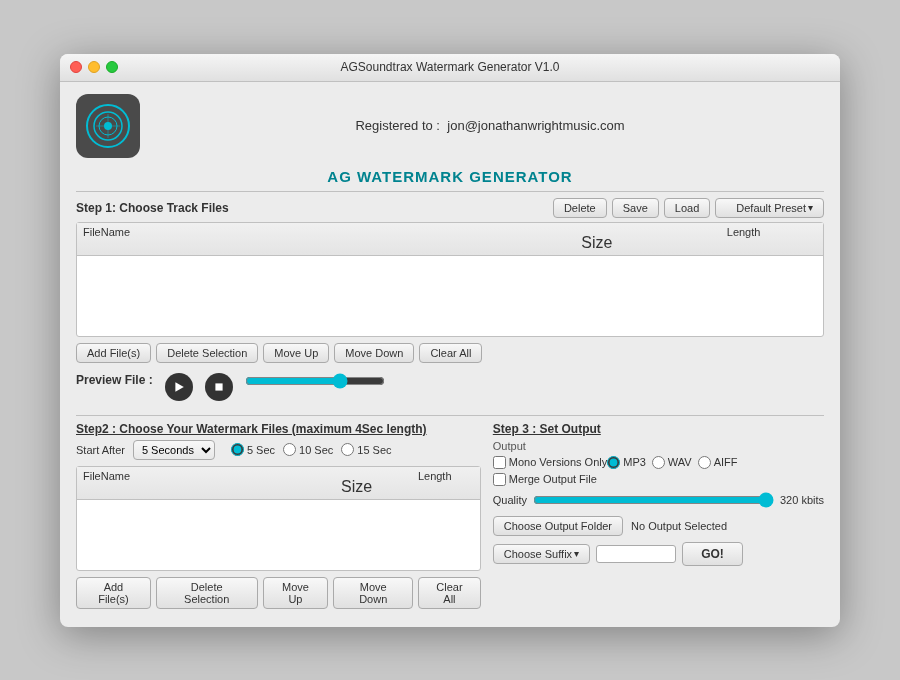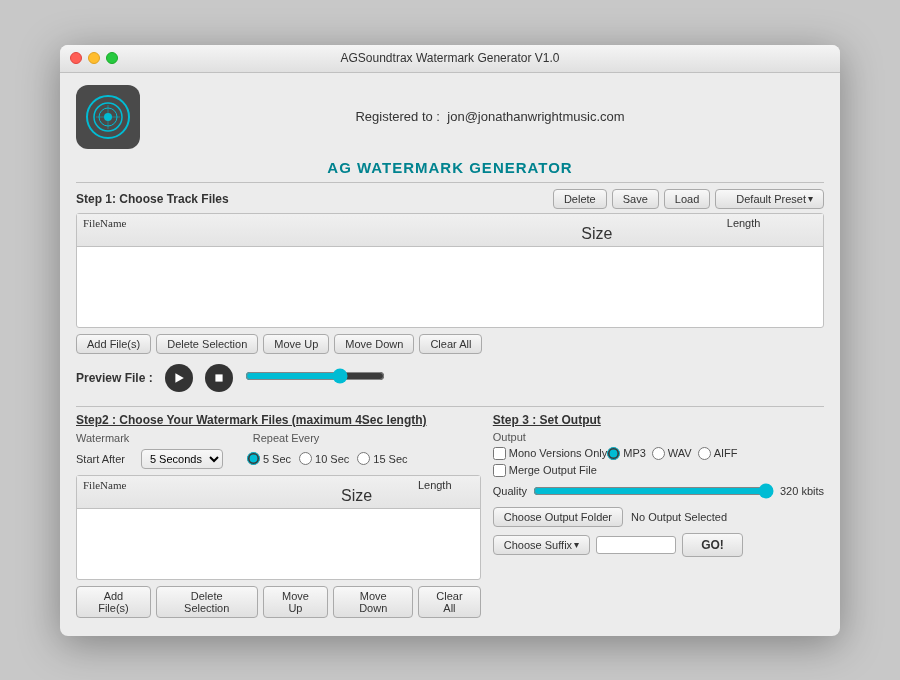--- a/index.html
+++ b/index.html
@@ -122,33 +122,33 @@
       background: white;
       border-radius: 3px;
       margin-bottom: 6px;
     }
     .table-header {
       display: flex;
       background: linear-gradient(to bottom, #f0f0f0, #e4e4e4);
       border-bottom: 1px solid #c0c0c0;
       padding: 3px 6px;
     }
-    .table-header .col-filename { flex: 3; font-size: 11px; color: #333; font-family: Liberation Serif, serif; }
+    .table-header .col-filename { flex: 3; font-size: 11px; color: #333; }
     .table-header .col-size { flex: 1; font-size: 16px; color: #333; text-align: center; margin-top: 8px; }
     .table-header .col-length { flex: 1; font-size: 11px; color: #333; text-align: center; }
     .table-body { height: 80px; }
     .btn-row {
       display: flex;
       gap: 5px;
       margin-bottom: 6px;
     }
     
     .preview-row {
       display: flex;
-      align-items: center;
+      align-items: flex-start;
       gap: 12px;
       margin-bottom: 10px;
       padding: 4px 0;
     }
     .preview-label { font-size: 12px; font-weight: 600; color: #333; }
     .play-btn {
       width: 28px; height: 28px;
       border-radius: 50%;
       background: #333;
       display: flex;
@@ -192,21 +192,21 @@
       text-decoration: underline;
     }
     .sub-label {
       font-size: 11px;
       color: #555;
       margin-bottom: 4px;
     }
     .watermark-row {
       display: flex;
       align-items: center;
-      gap: 16px;
+      gap: 8px;
       margin-bottom: 6px;
     }
     .watermark-label { font-size: 11px; color: #333; }
     select {
       border: 1px solid #aaa;
       border-radius: 4px;
       padding: 2px 4px;
       font-size: 11px;
       background: linear-gradient(to bottom, #f8f8f8, #e8e8e8);
     }
@@ -376,24 +376,20 @@
         <input type="range" class="slider" min="0" max="100" value="70" style="">
       </div>
     </div>
 
     <div class="divider"></div>
 
     <div class="two-col">
 
       <div class="step2-col">
         <div class="step-section-label">Step2 : Choose Your Watermark Files (maximum 4Sec length)</div>
-        <div style="margin-bottom:4px;">
-          <span class="sub-label">Watermark</span>
-          <span class="sub-label" style="margin-left:120px;">Repeat Every</span>
-        </div>
         <div class="watermark-row">
           <span class="watermark-label">Start After</span>
           <select>
             <option>5 Seconds</option>
           </select>
           <div class="radio-group">
             <label class="radio-option">
               <input type="radio" name="repeat" value="5" checked="" style="">
               <span>5 Sec</span>
             </label>

